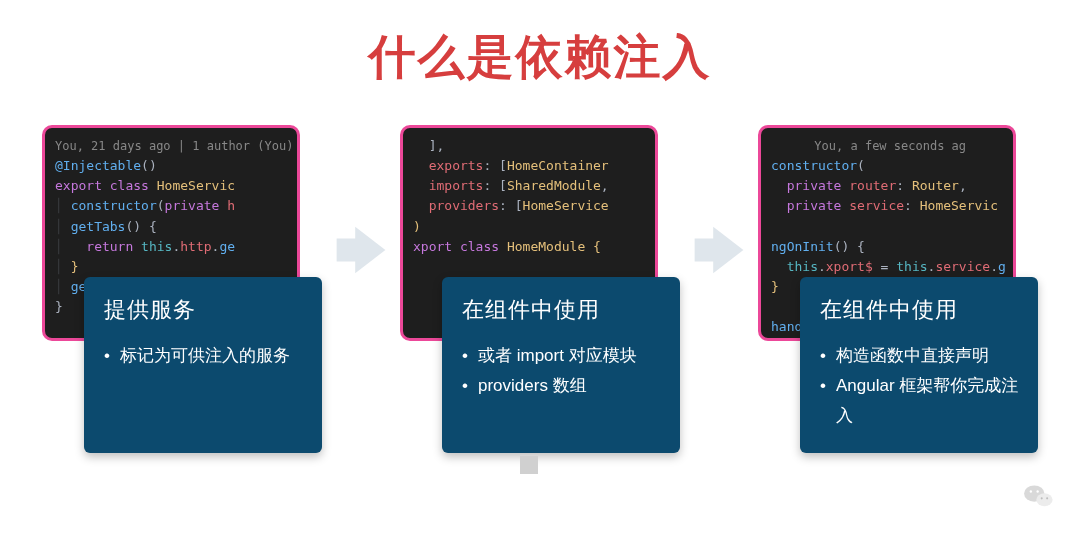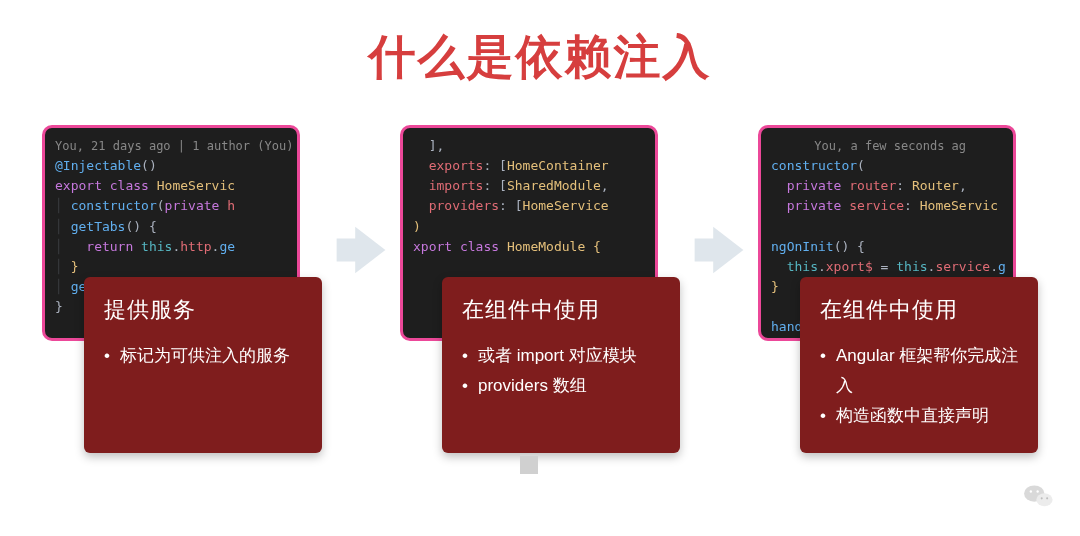--- a/index.html
+++ b/index.html
@@ -54,21 +54,21 @@
   .code-block .vr { color: #e06c75; }
   .code-block .tl { color: #56b6c2; }
   .code-block .pu { color: #abb2bf; }
   .code-block .indent { color: #3a3d41; }
   .card {
     position: absolute;
     top: 152px;
     left: 42px;
     width: 238px;
     min-height: 176px;
-    background: #7f1d1d;
+    background: #0c4a6e;
     color: #fff;
     border-radius: 6px;
     padding: 18px 18px 22px 20px;
     box-shadow: 0 4px 10px rgba(0,0,0,0.25);
   }
   .card-title {
     font-size: 22px;
     font-weight: 500;
     margin-bottom: 16px;
     letter-spacing: 1px;
@@ -185,22 +185,22 @@
 
 <span class="fn">ngOnInit</span><span class="pu">() {</span>
   <span class="tl">this</span><span class="pu">.</span><span class="vr">xport$</span> <span class="pu">=</span> <span class="tl">this</span><span class="pu">.</span><span class="vr">service</span><span class="pu">.</span><span class="fn">g</span>
 <span class="st">}</span>
 
 <span class="fn">handleTabSelected</span><span class="pu">(</span><span class="vr">tabItem</span><span class="pu">:</span> <span class="cl">Ta</span>
     <span class="tl">thi</span></div>
     <div class="card">
       <div class="card-title">在组件中使用</div>
       <ul>
+        <li>构造函数中直接声明</li>
         <li>Angular 框架帮你完成注入</li>
-        <li>构造函数中直接声明</li>
       </ul>
     </div>
   </div>
 
 </div>
 
 <div class="square"></div>
 
 <div class="watermark">
   <span class="wechat-icon">

